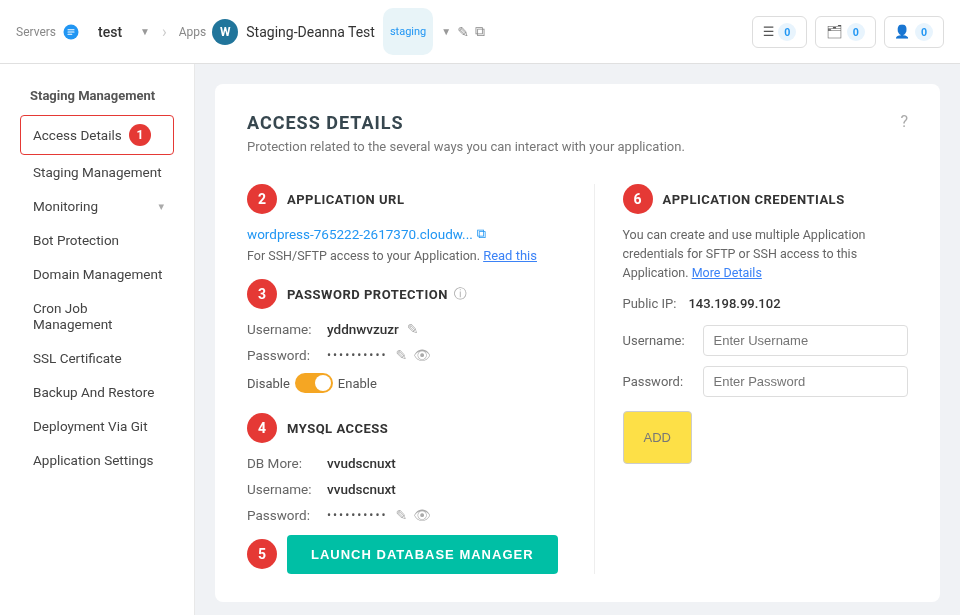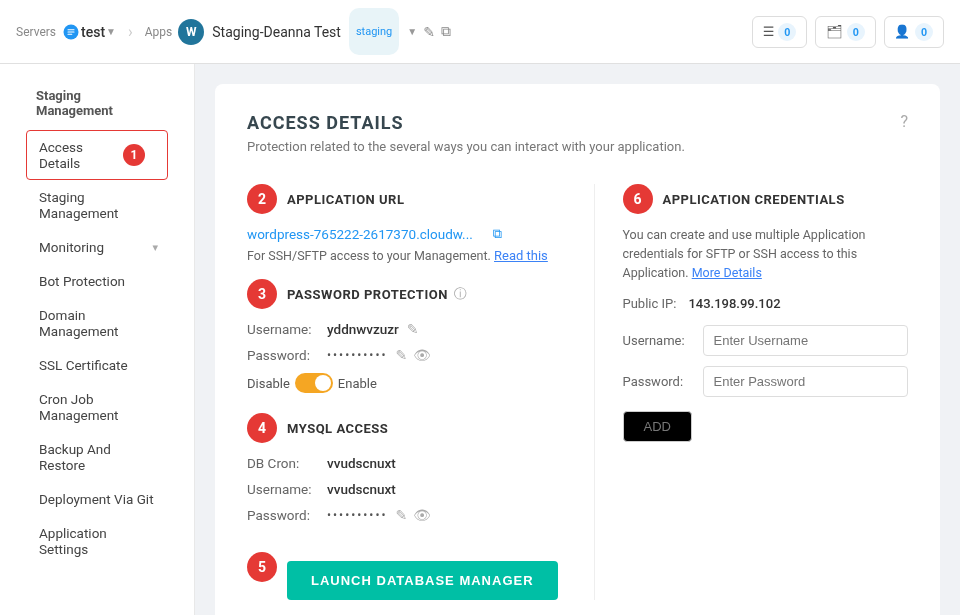--- a/index.html
+++ b/index.html
@@ -6,37 +6,37 @@
     body { font-family: -apple-system, BlinkMacSystemFont, 'Segoe UI', Roboto, sans-serif; background: #f0f2f5; font-size: 14px; color: #333; }
 
     
     .topnav {
       display: flex; align-items: center; background: #fff;
       padding: 0 16px; height: 64px; border-bottom: 1px solid #e0e0e0;
       gap: 8px;
     }
     .topnav-section { display: flex; align-items: center; gap: 6px; }
     .topnav-label { font-size: 12px; color: #888; }
-    .topnav-value { display: flex; align-items: center; gap: 1px; font-size: 14px; color: #333; font-weight: 500; cursor: pointer; }
+    .topnav-value { display: flex; align-items: center; gap: 18px; font-size: 14px; color: #333; font-weight: 500; cursor: pointer; }
     .topnav-arrow { color: #999; font-size: 10px; }
     .topnav-separator { color: #ccc; font-size: 16px; margin: 0 4px; }
     .topnav-app { display: flex; align-items: center; gap: 8px; }
     .wp-icon { width: 26px; height: 26px; background: #21759b; border-radius: 50%; display: flex; align-items: center; justify-content: center; color: white; font-size: 12px; font-weight: bold; }
     .staging-badge { background: #e8f4f8; color: #2196F3; font-size: 11px; padding: 17px 7px; border-radius: 10px; }
     .topnav-icons { margin-left: auto; display: flex; align-items: center; gap: 8px; }
     .icon-btn { border: 1px solid #ddd; border-radius: 6px; padding: 6px 10px; background: #fff; cursor: pointer; display: flex; align-items: center; gap: 4px; font-size: 13px; color: #555; }
     .icon-btn .badge { background: #e8f4fd; color: #2196F3; border-radius: 50%; width: 18px; height: 18px; display: flex; align-items: center; justify-content: center; font-size: 11px; font-weight: bold; }
     .topnav-edit { color: #888; font-size: 14px; cursor: pointer; }
     .topnav-external { color: #888; font-size: 14px; cursor: pointer; }
 
     
     .layout { display: flex; height: calc(100vh - 64px); }
 
     
-    .sidebar { width: 195px; background: #fff; border-right: 1px solid #e8e8e8; padding: 16px 16px; flex-shrink: 0; }
+    .sidebar { width: 195px; background: #fff; border-right: 1px solid #e8e8e8; padding: 16px 10px; flex-shrink: 0; }
     .sidebar-title { font-size: 13px; font-weight: 700; color: #555; padding: 8px 20px 12px; text-transform: none; letter-spacing: 0; }
     .sidebar-item {
       display: flex; align-items: center; justify-content: space-between;
       padding: 9px 20px; cursor: pointer; font-size: 13.5px; color: #444;
       border-left: 3px solid transparent;
     }
     .sidebar-item.active-box { border: 1.5px solid #e53935; border-radius: 4px; margin: 0 8px; padding: 9px 12px; }
     .sidebar-chevron { color: #aaa; font-size: 11px; }
 
     
@@ -78,48 +78,48 @@
     .toggle-row { display: flex; align-items: center; gap: 5px; font-size: 13px; color: #555; margin-top: 4px; }
     .toggle { position: relative; width: 38px; height: 20px; }
     .toggle input { opacity: 0; width: 0; height: 0; }
     .slider { position: absolute; cursor: pointer; top: 0; left: 0; right: 0; bottom: 0; background: #f5a623; border-radius: 20px; }
     .slider:before { position: absolute; content: ""; height: 16px; width: 16px; left: 2px; bottom: 2px; background: white; border-radius: 50%; transition: 0.3s; transform: translateX(18px); }
 
     
     .link { color: #3b82f6; text-decoration: underline; cursor: pointer; font-size: 13px; }
 
     
-    .app-url { color: #2196F3; font-size: 13.5px; display: flex; align-items: center; gap: 20px; margin-bottom: 6px; }
+    .app-url { color: #2196F3; font-size: 13.5px; display: flex; align-items: center; gap: 4px; margin-bottom: 6px; }
     .ssh-note { font-size: 12.5px; color: #666; margin-bottom: 16px; }
 
     
     .mysql-section { margin-top: 20px; }
 
     
     .launch-btn {
       background: #00bfa5; color: white; border: none; border-radius: 4px;
       padding: 12px 24px; font-size: 13px; font-weight: 700; cursor: pointer;
-      text-transform: uppercase; letter-spacing: 1px; margin-top: 28px;
+      text-transform: uppercase; letter-spacing: 1px; margin-top: 2px;
     }
 
     
     .cred-description { font-size: 12.5px; color: #666; line-height: 1.5; margin-bottom: 14px; }
     .cred-description .link { font-size: 12.5px; }
     .public-ip-row { display: flex; align-items: center; gap: 12px; margin-bottom: 14px; }
     .public-ip-label { font-size: 13px; color: #666; }
     .public-ip-value { font-size: 13px; color: #333; font-weight: 500; }
     .cred-form .input-group { margin-bottom: 10px; display: flex; align-items: center; gap: 10px; }
     .cred-form label { font-size: 13px; color: #666; width: 70px; flex-shrink: 0; }
     .cred-form input {
       flex: 1; border: 1px solid #ddd; border-radius: 4px; padding: 7px 10px;
       font-size: 13px; color: #14532d; outline: none;
     }
     .add-btn {
-      border: 1px solid #ccc; border-radius: 4px; padding: 7px 20px;
-      background: #000000; color: #777; font-size: 13px; cursor: pointer; margin-top: 4px;
+      border: 1px solid #ccc; border-radius: 4px; padding: 18px 20px;
+      background: #fde047; color: #777; font-size: 13px; cursor: pointer; margin-top: 4px;
     }
   </style>
 </head>
 <body>
 
 <div class="topnav">
   <div class="topnav-section">
     <span class="topnav-label">Servers</span>
     <div class="topnav-value">
       <svg width="18" height="18" viewBox="0 0 24 24" fill="none">
@@ -173,24 +173,24 @@
       <span>Monitoring</span>
       <span class="sidebar-chevron">▾</span>
     </div>
     <div class="sidebar-item">
       <span>Bot Protection</span>
     </div>
     <div class="sidebar-item">
       <span>Domain Management</span>
     </div>
     <div class="sidebar-item">
+      <span>Cron Job Management</span>
+    </div>
+    <div class="sidebar-item">
       <span>SSL Certificate</span>
-    </div>
-    <div class="sidebar-item">
-      <span>Cron Job Management</span>
     </div>
     <div class="sidebar-item">
       <span>Backup And Restore</span>
     </div>
     <div class="sidebar-item">
       <span>Deployment Via Git</span>
     </div>
     <div class="sidebar-item">
       <span>Application Settings</span>
     </div>
@@ -213,21 +213,21 @@
 
           <div class="section-header">
             <div class="step-circle">2</div>
             <span class="section-title">APPLICATION URL</span>
           </div>
           <div class="app-url">
             <span>wordpress-765222-2617370.cloudw...</span>
             <span style="font-size:13px;">⧉</span>
           </div>
           <div class="ssh-note">
-            <span>For SSH/SFTP access to your Management.</span>
+            <span>For SSH/SFTP access to your Application.</span>
             <span class="link">Read this</span>
           </div>
 
           <div class="section-header" style="margin-top:16px;">
             <div class="step-circle">3</div>
             <span class="section-title">PASSWORD PROTECTION</span>
             <span style="color:#aaa; font-size:13px; margin-left:6px;">ⓘ</span>
           </div>
           <div class="field-row">
             <span class="field-label">Username:</span>
@@ -251,21 +251,21 @@
               <span class="slider"></span>
             </label>
             <span>Enable</span>
           </div>
 
           <div class="section-header mysql-section">
             <div class="step-circle">4</div>
             <span class="section-title">MYSQL ACCESS</span>
           </div>
           <div class="field-row">
-            <span class="field-label">DB Cron:</span>
+            <span class="field-label">DB More:</span>
             <span class="field-value">vvudscnuxt</span>
           </div>
           <div class="field-row">
             <span class="field-label">Username:</span>
             <span class="field-value">vvudscnuxt</span>
           </div>
           <div class="field-row">
             <span class="field-label">Password:</span>
             <span class="password-dots">••••••••••</span>
             <div class="field-actions">

